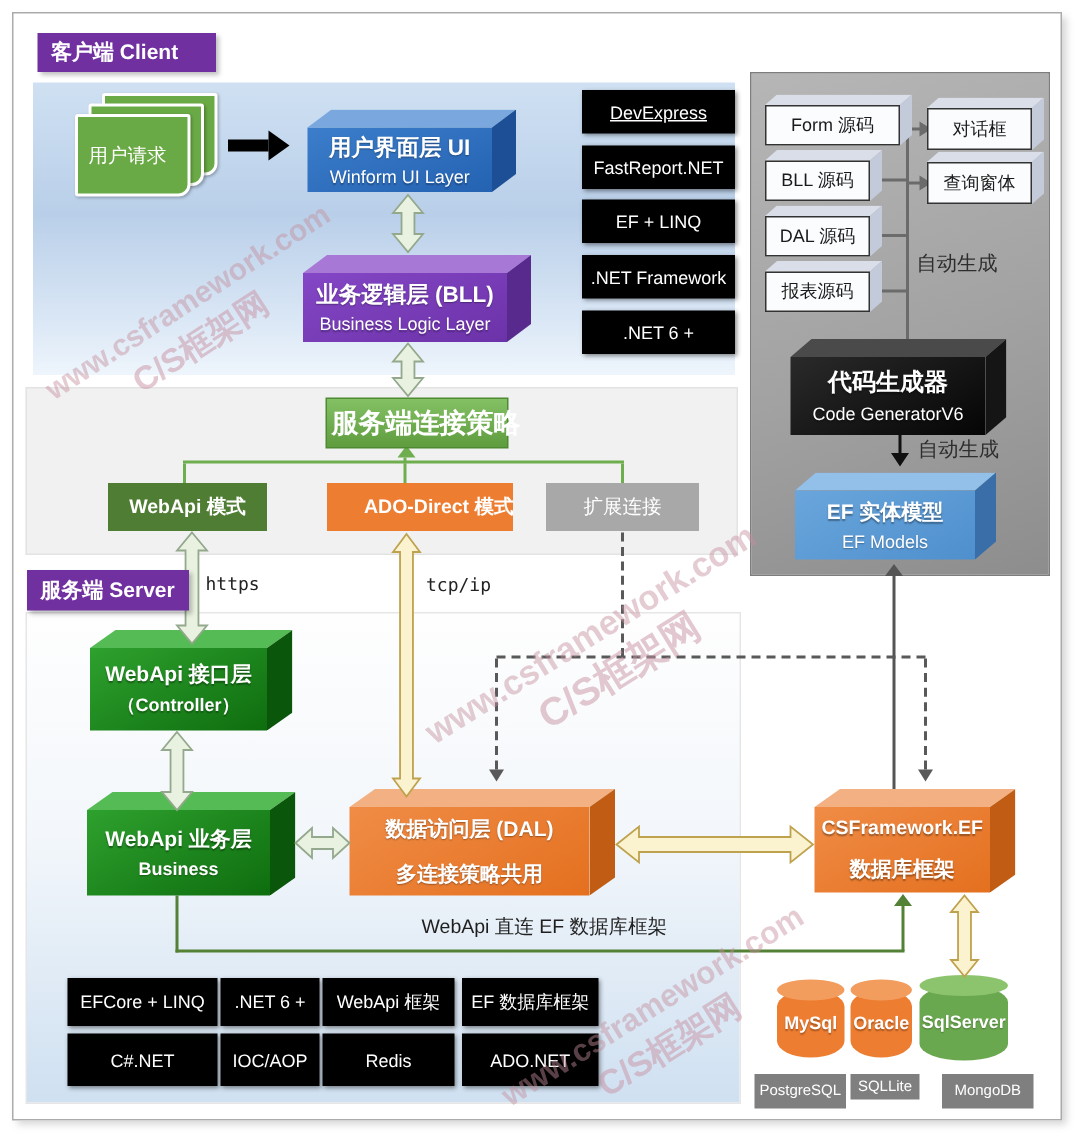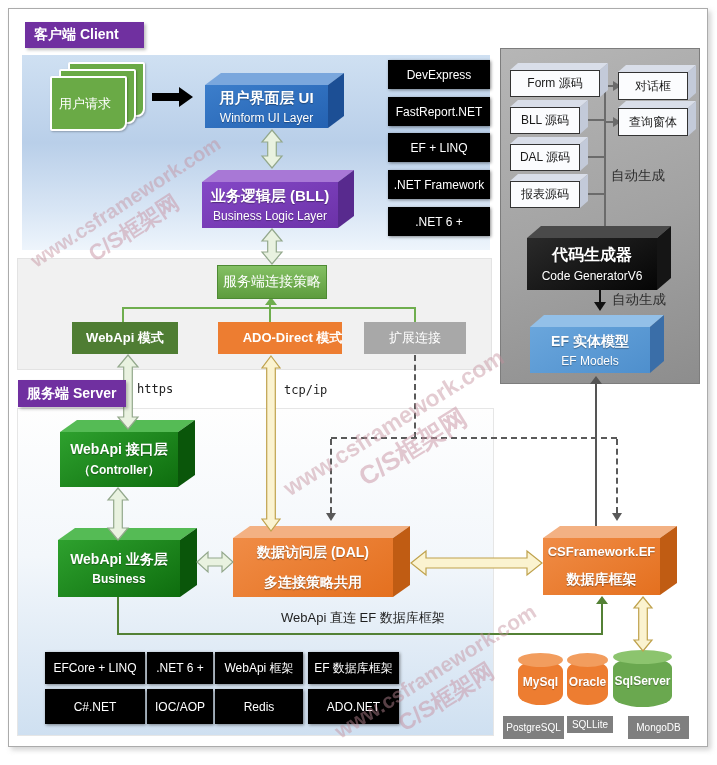--- a/index.html
+++ b/index.html
@@ -128,34 +128,34 @@
 
   <div class="abs b3d d16 c-purple" style="left:202px;top:182px;width:136px;height:46px;">
     <div class="top"></div>
       <div class="side"></div>
     <div class="front">
         <span class="t-main">业务逻辑层 (BLL)</span>
       <span class="t-sub">Business Logic Layer</span>
       </div>
   </div>
 
-  <div class="abs chip" style="left:388px;top:60px;width:102px;height:29px;">DevExpress</div>
+  <div class="abs chip" style="left:388px;top:60px;width:102px;height:29px;text-decoration:underline;">DevExpress</div>
   <div class="abs chip" style="left:388px;top:97px;width:102px;height:29px;">FastReport.NET</div>
   <div class="abs chip" style="left:388px;top:133px;width:102px;height:29px;">EF + LINQ</div>
   <div class="abs chip" style="left:388px;top:170px;width:102px;height:29px;">.NET Framework</div>
   <div class="abs chip" style="left:388px;top:207px;width:102px;height:29px;">.NET 6 +</div>
 
   <svg class="svgarrow" style="left:261px;top:129px;" width="22" height="40" viewBox="0 0 22 40">
     <path d="M11 1 L21 13 L15.3 13 L15.3 27 L21 27 L11 39 L1 27 L6.7 27 L6.7 13 L1 13 Z" fill="#e9f2e0" stroke="#93a88c" stroke-width="1.2"></path>
     </svg>
   <svg class="svgarrow" style="left:261px;top:228px;" width="22" height="37" viewBox="0 0 22 37">
     <path d="M11 1 L21 13 L15.3 13 L15.3 24 L21 24 L11 36 L1 24 L6.7 24 L6.7 13 L1 13 Z" fill="#e9f2e0" stroke="#93a88c" stroke-width="1.2"></path>
     </svg>
 
-  <div class="abs flat" style="left:217px;top:265px;width:108px;height:32px;background:linear-gradient(#84c064,#5e9c3e);border:1px solid #4e8a33;color:#fff;font-weight:normal;font-size:14px;">服务端连接策略</div>
+  <div class="abs flat" style="left:217px;top:265px;width:108px;height:32px;background:linear-gradient(#84c064,#5e9c3e);border:1px solid #4e8a33;color:#fff;font-weight:bold;font-size:18px;padding-left:12px;">服务端连接策略</div>
   <div class="abs tri tri-up-g" style="left:265px;top:297px;"></div>
   <div class="abs ln-g" style="left:269px;top:305px;width:2px;height:4px;"></div>
   <div class="abs ln-g" style="left:122px;top:307px;width:294px;height:2px;"></div>
   <div class="abs ln-g" style="left:122px;top:309px;width:2px;height:13px;"></div>
   <div class="abs ln-g" style="left:269px;top:309px;width:2px;height:13px;"></div>
   <div class="abs ln-g" style="left:414px;top:309px;width:2px;height:13px;"></div>
 
   <div class="abs flat" style="left:72px;top:322px;width:106px;height:32px;background:#4f7d33;color:#fff;font-weight:bold;font-size:13px;">WebApi 模式</div>
   <div class="abs flat" style="left:218px;top:322px;width:99px;height:32px;background:#ed7d31;color:#fff;font-weight:bold;font-size:13px;padding-left:25px;">ADO-Direct 模式</div>
   <div class="abs flat" style="left:364px;top:322px;width:102px;height:32px;background:#a8a8a8;color:#fff;font-size:13px;">扩展连接</div>

